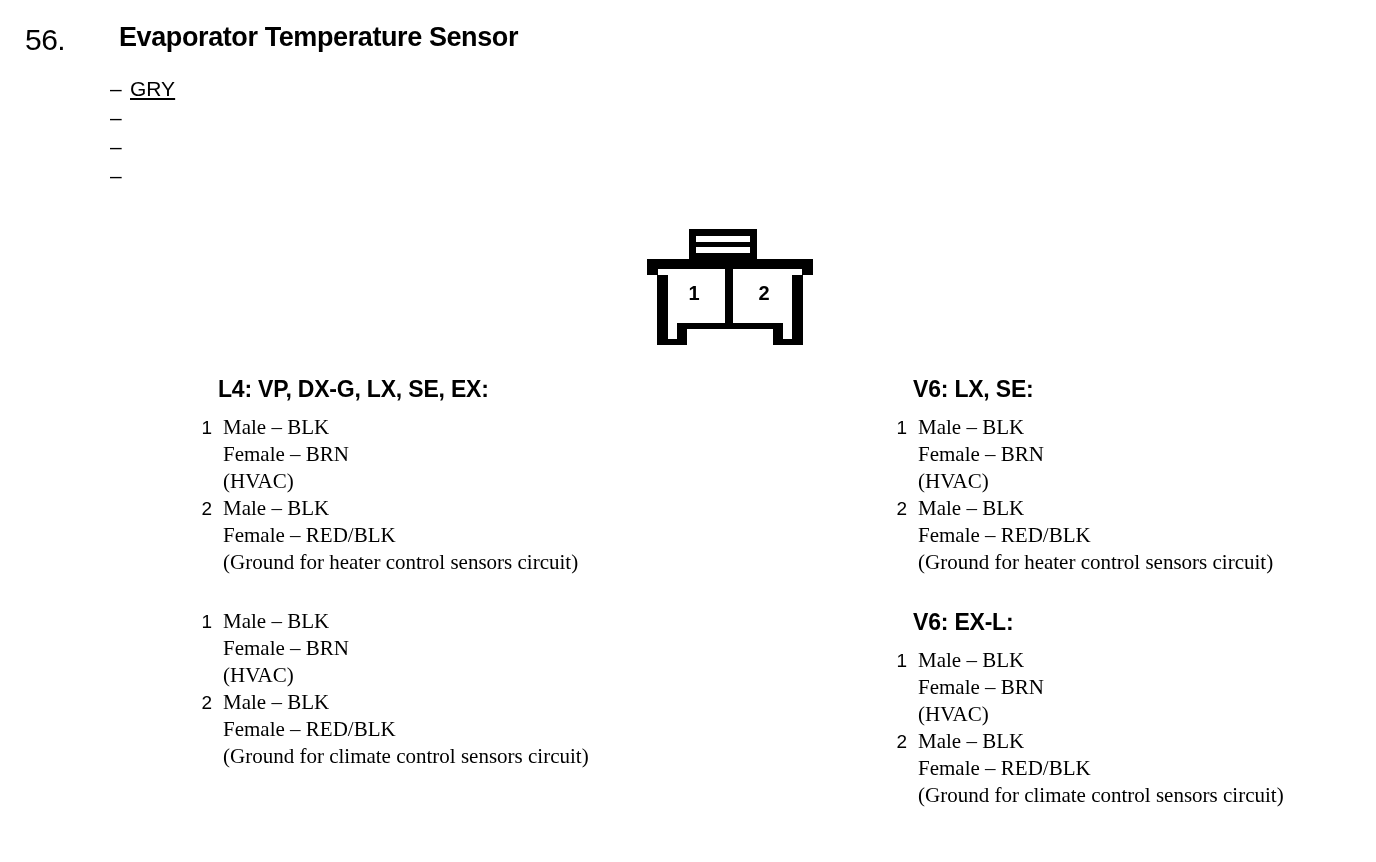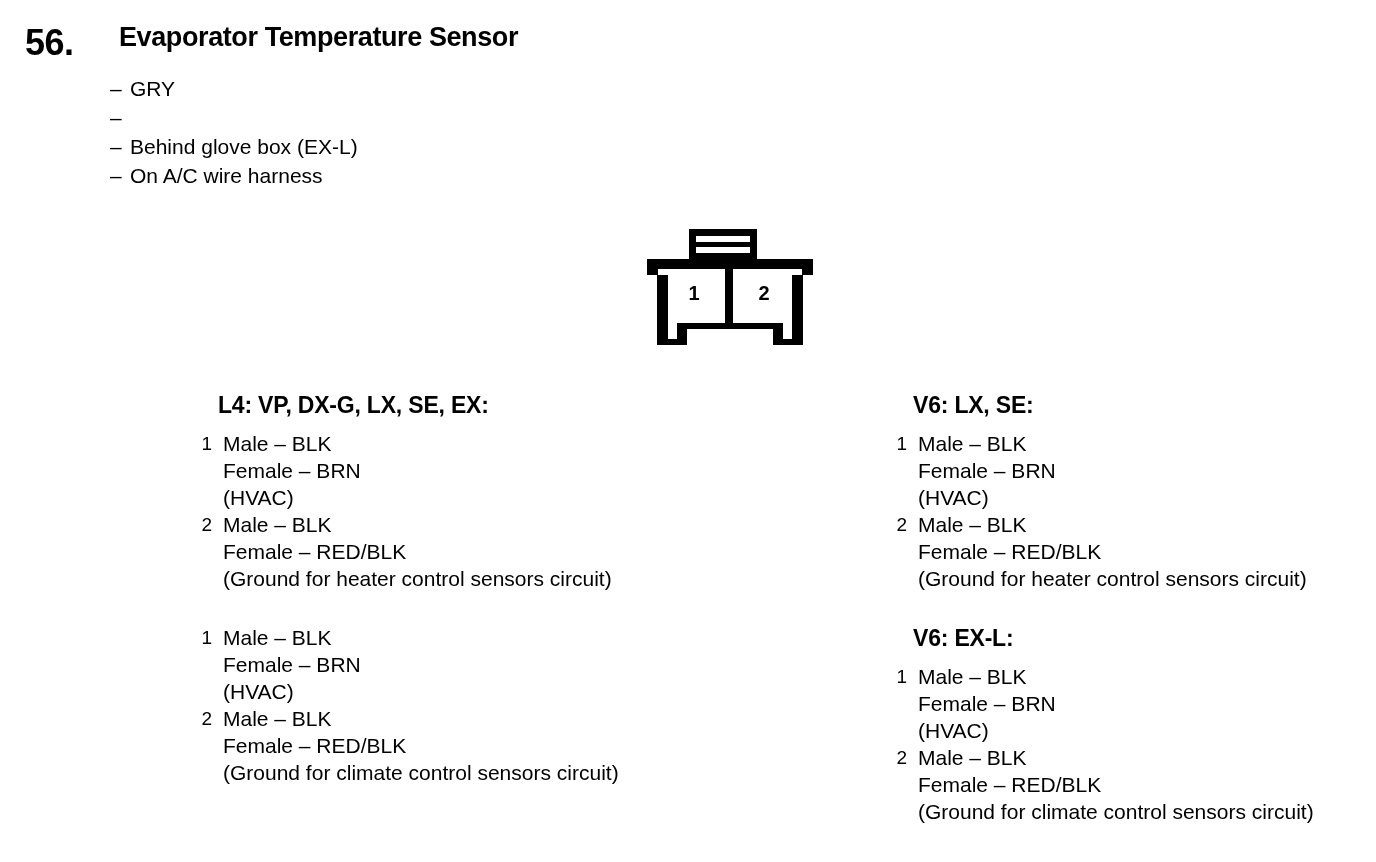--- a/index.html
+++ b/index.html
@@ -21,22 +21,22 @@
   #header {
     position: absolute;
     left: 0;
     top: 0;
     width: 1376px;
   }
   #section-number {
     position: absolute;
     left: 25px;
     top: 25px;
-    font-size: 36px;
-    font-weight: bold;
+    font-size: 30px;
+    font-weight: normal;
     letter-spacing: -0.5px;
     line-height: 1;
   }
   #page-title {
     position: absolute;
     left: 119px;
     top: 24px;
     font-size: 27px;
     font-weight: bold;
     letter-spacing: -0.4px;
@@ -55,20 +55,21 @@
     font-size: 21px;
     line-height: 29px;
     white-space: nowrap;
   }
   .note-dash {
     width: 20px;
     flex: 0 0 20px;
   }
   .note-text {
     flex: 0 1 auto;
+    text-decoration: underline;
   }
 
   
   #connector-diagram {
     position: absolute;
     left: 645px;
     top: 228px;
     width: 170px;
     height: 118px;
   }
@@ -78,21 +79,21 @@
 
   
   #pinout-columns {
     position: absolute;
     left: 0;
     top: 375px;
     width: 1376px;
   }
   .pin-column {
     position: absolute;
-    top: 16px;
+    top: 0;
     width: 520px;
   }
   #column-left  { left: 186px; }
   #column-right { left: 881px; }
 
   .pin-block { position: relative; }
   #column-left  .pin-block.block-2,
   #column-right .pin-block.block-2 { margin-top: 32px; }
 
   .block-heading {
@@ -117,44 +118,43 @@
     padding-right: 0;
   }
   .pin-lines {
     flex: 1 1 auto;
     padding-left: 11px;
   }
   .pin-line {
     font-size: 21px;
     line-height: 27px;
     white-space: nowrap;
+    font-family: Liberation Serif, serif;
   }
 </style>
 </head>
 <body>
 
 <div id="header">
   <div id="section-number">56.</div>
   <div id="page-title">Evaporator Temperature Sensor</div>
 
   <div id="notes-list">
     <div class="note-row">
       <span class="note-dash">–</span>
       <span class="note-text">GRY</span>
     </div>
     <div class="note-row">
       <span class="note-dash">–</span>
     </div>
     <div class="note-row">
       <span class="note-dash">–</span>
-      <span class="note-text">Behind glove box (EX-L)</span>
-    </div>
-    <div class="note-row">
-      <span class="note-dash">–</span>
-      <span class="note-text">On A/C wire harness</span>
+    </div>
+    <div class="note-row">
+      <span class="note-dash">–</span>
     </div>
   </div>
 </div>
 
 <div id="connector-diagram">
   <svg width="170" height="118" viewBox="0 0 170 118" xmlns="http://www.w3.org/2000/svg">
 
     <rect x="44" y="1" width="68" height="30" fill="#000000"></rect>
     <rect x="51" y="8" width="54" height="6" fill="#ffffff"></rect>
     <rect x="51" y="19" width="54" height="6" fill="#ffffff"></rect>

